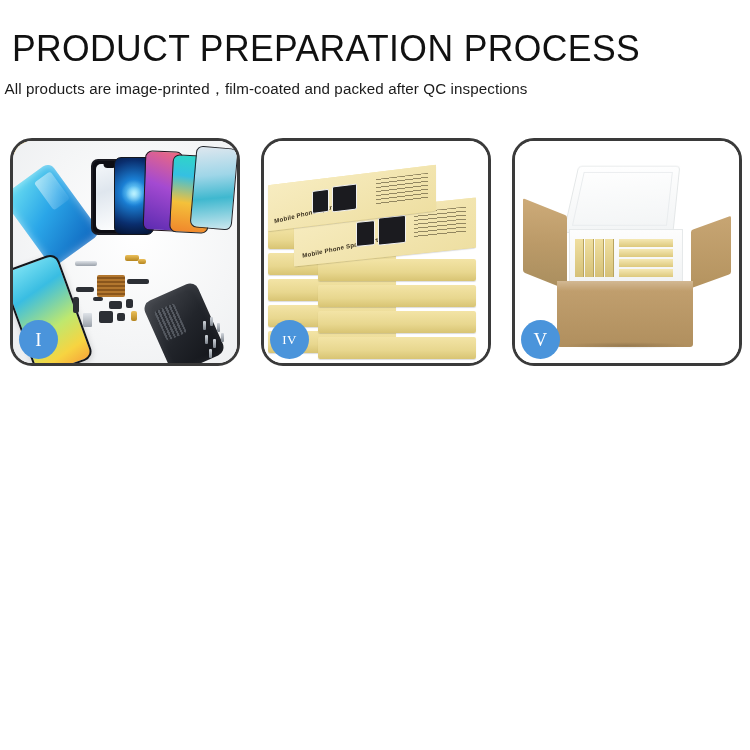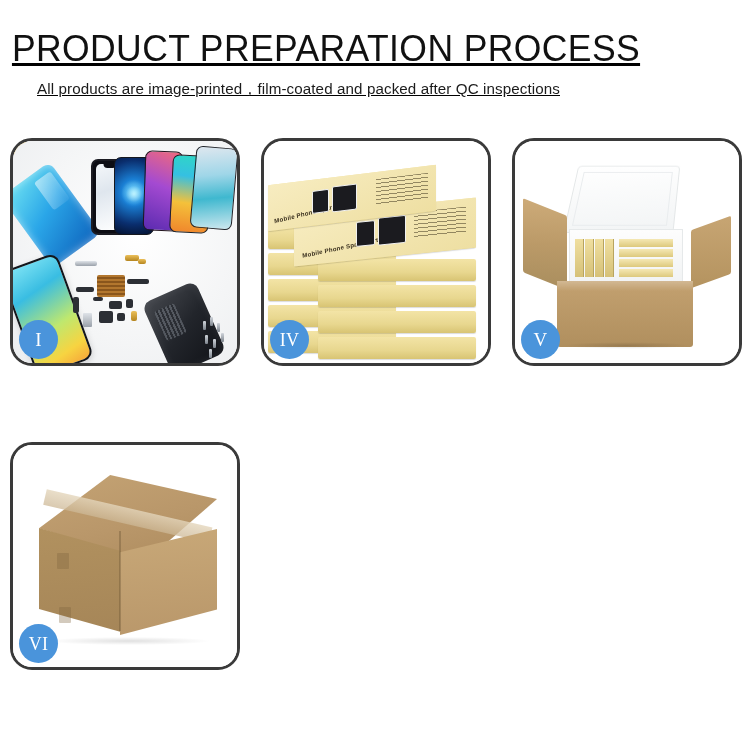--- a/index.html
+++ b/index.html
@@ -21,22 +21,20 @@
     height: 750px;
     background: #ffffff;
   }
 
   
   .header {
     position: absolute;
     left: 0;
     top: 28px;
     width: 597px;
-    text-align: center;
-    text-decoration: underline;
   }
   .title {
     font-family: "Liberation Sans", sans-serif;
     font-size: 37px;
     line-height: 42px;
     font-weight: 500;
     letter-spacing: 0.4px;
     color: #111111;
     transform: scaleX(0.96);
     white-space: nowrap;
@@ -95,21 +93,21 @@
     justify-content: center;
     z-index: 40;
   }
   .badge span {
     font-family: "Liberation Serif", serif;
     font-size: 19px;
     line-height: 1;
     color: #ffffff;
     letter-spacing: 0.3px;
   }
-  .badge.wide span { font-size: 18px; }
+  .badge.wide span { font-size: 13px; }
 
   
   .p1-bg {
     position: absolute;
     inset: 0;
     background:
       radial-gradient(ellipse at 55% 42%, #ffffff 0%, #f4f5f6 60%, #eceef0 100%);
   }
   .ph {
     position: absolute;
@@ -680,31 +678,15 @@
           <div class="ysheet" style="left:44px;top:32px;width:54px;height:8px;"></div>
         </div>
         <div class="p5-body"></div>
         <div class="p5-shadow"></div>
       </div>
       <div class="badge">
         <span>V</span>
       </div>
     </div>
 
-    <div class="panel">
-      <div class="panel-photo">
-        <div class="p6-bg"></div>
-        <div class="p6-top"></div>
-        <div class="p6-tape"></div>
-        <div class="p6-left"></div>
-        <div class="p6-right"></div>
-        <div class="p6-seam"></div>
-        <div class="p6-tab" style="left:44px;top:108px;width:12px;height:16px;"></div>
-        <div class="p6-tab" style="left:46px;top:162px;width:12px;height:16px;"></div>
-        <div class="p6-shadow"></div>
-      </div>
-      <div class="badge wide">
-        <span>VI</span>
-      </div>
-    </div>
 
   </div>
 </div>
 
 </body></html>

